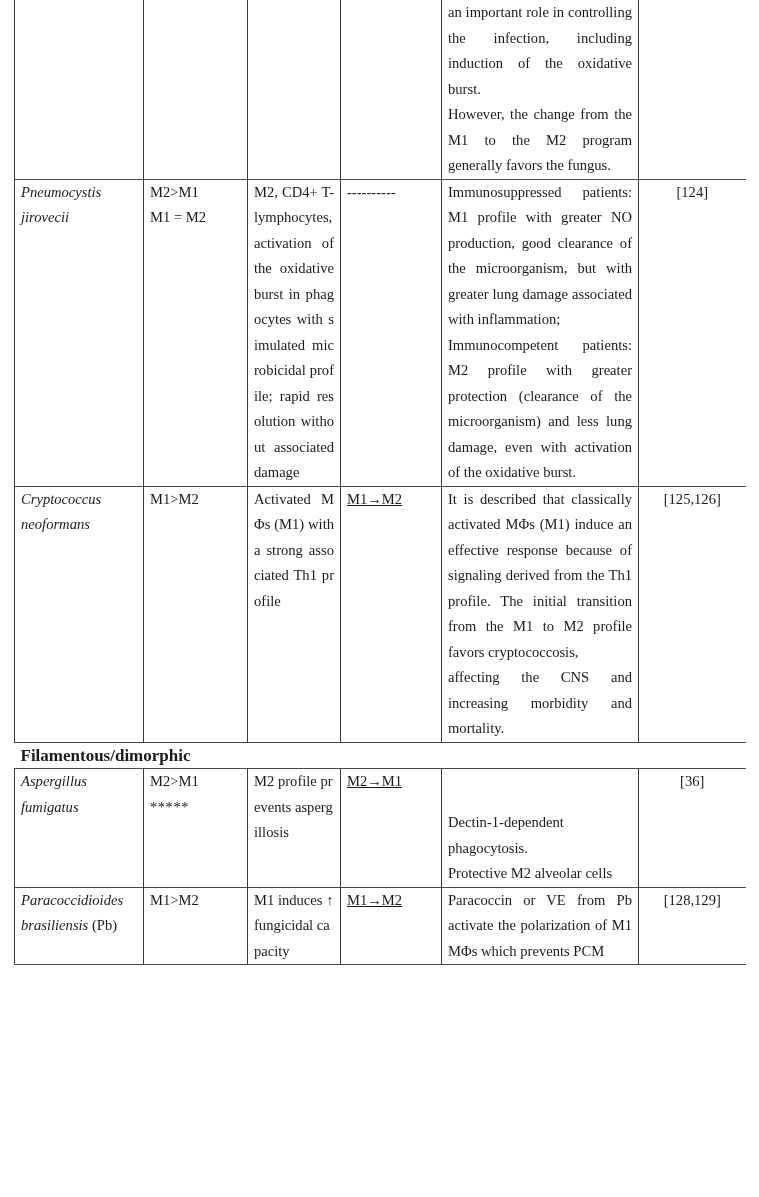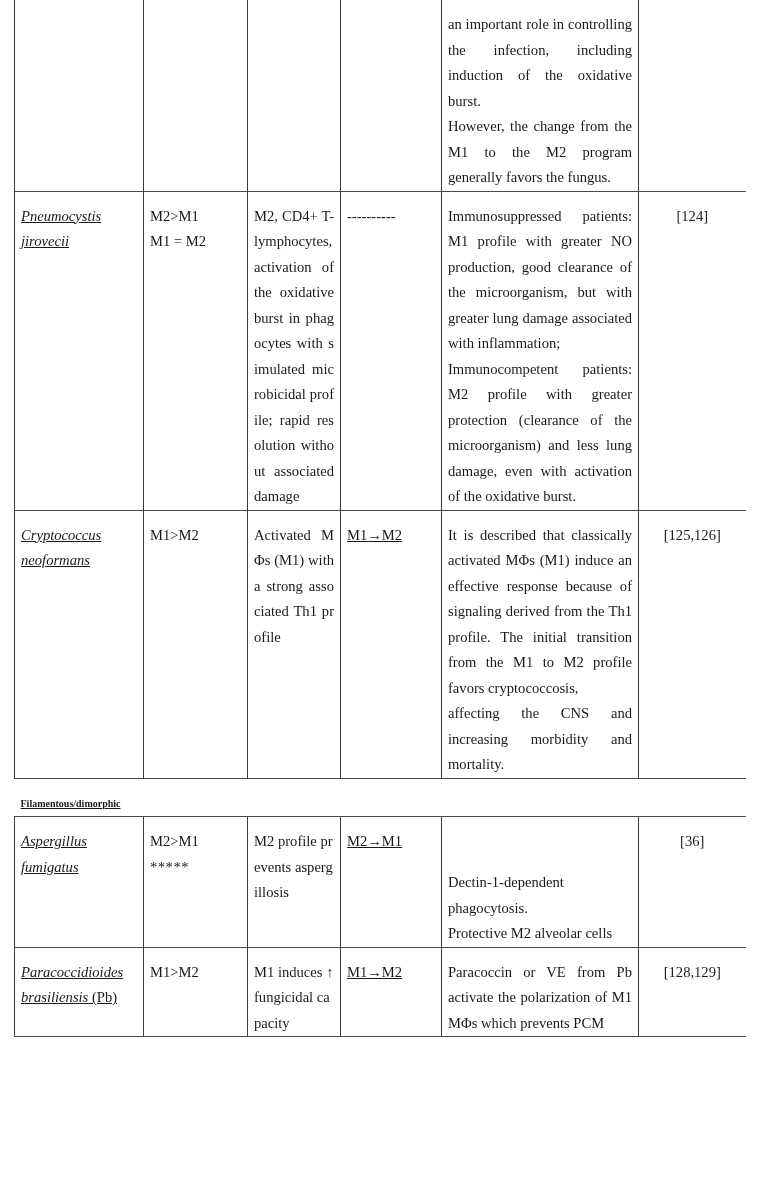--- a/index.html
+++ b/index.html
@@ -23,25 +23,25 @@
   }
   table.tbl {
     width: 731px;
     border-collapse: collapse;
     table-layout: fixed;
     font-size: 14.6px;
     line-height: 25.5px;
   }
   table.tbl td {
     vertical-align: top;
-    padding: 12px 6px 0 6px;
+    padding: 0 6px 0 6px;
     border-left: 1.2px solid #3c3c3c;
     box-sizing: border-box;
   }
-  td.c0 { border-left: none; text-decoration: underline; }
+  td.c0 { border-left: none; }
   td.c5 { border-right: none; text-align: center; }
 
   
   col.w0 { width: 129px; }
   col.w1 { width: 104px; }
   col.w2 { width: 93px; }
   col.w3 { width: 101px; }
   col.w4 { width: 197px; }
   col.w5 { width: 107px; }
 
@@ -55,21 +55,21 @@
     hyphens: none;
     word-spacing: 0;
   }
   .just.stretch { text-align: justify; }
   .left { text-align: left; margin-top: 41px; }
   .sp {
     font-style: italic;
   }
   .sect-head {
     font-weight: bold;
-    font-size: 10px;
+    font-size: 17px;
     padding: 3px 6px 3px 6px;
     border-left: none !important;
     border-right: none !important;
   }
   .tiny-col {
     word-break: break-all;
   }
   .stars { letter-spacing: 0.5px; }
   .arrowcell { white-space: nowrap; text-decoration: underline; }
 </style>

